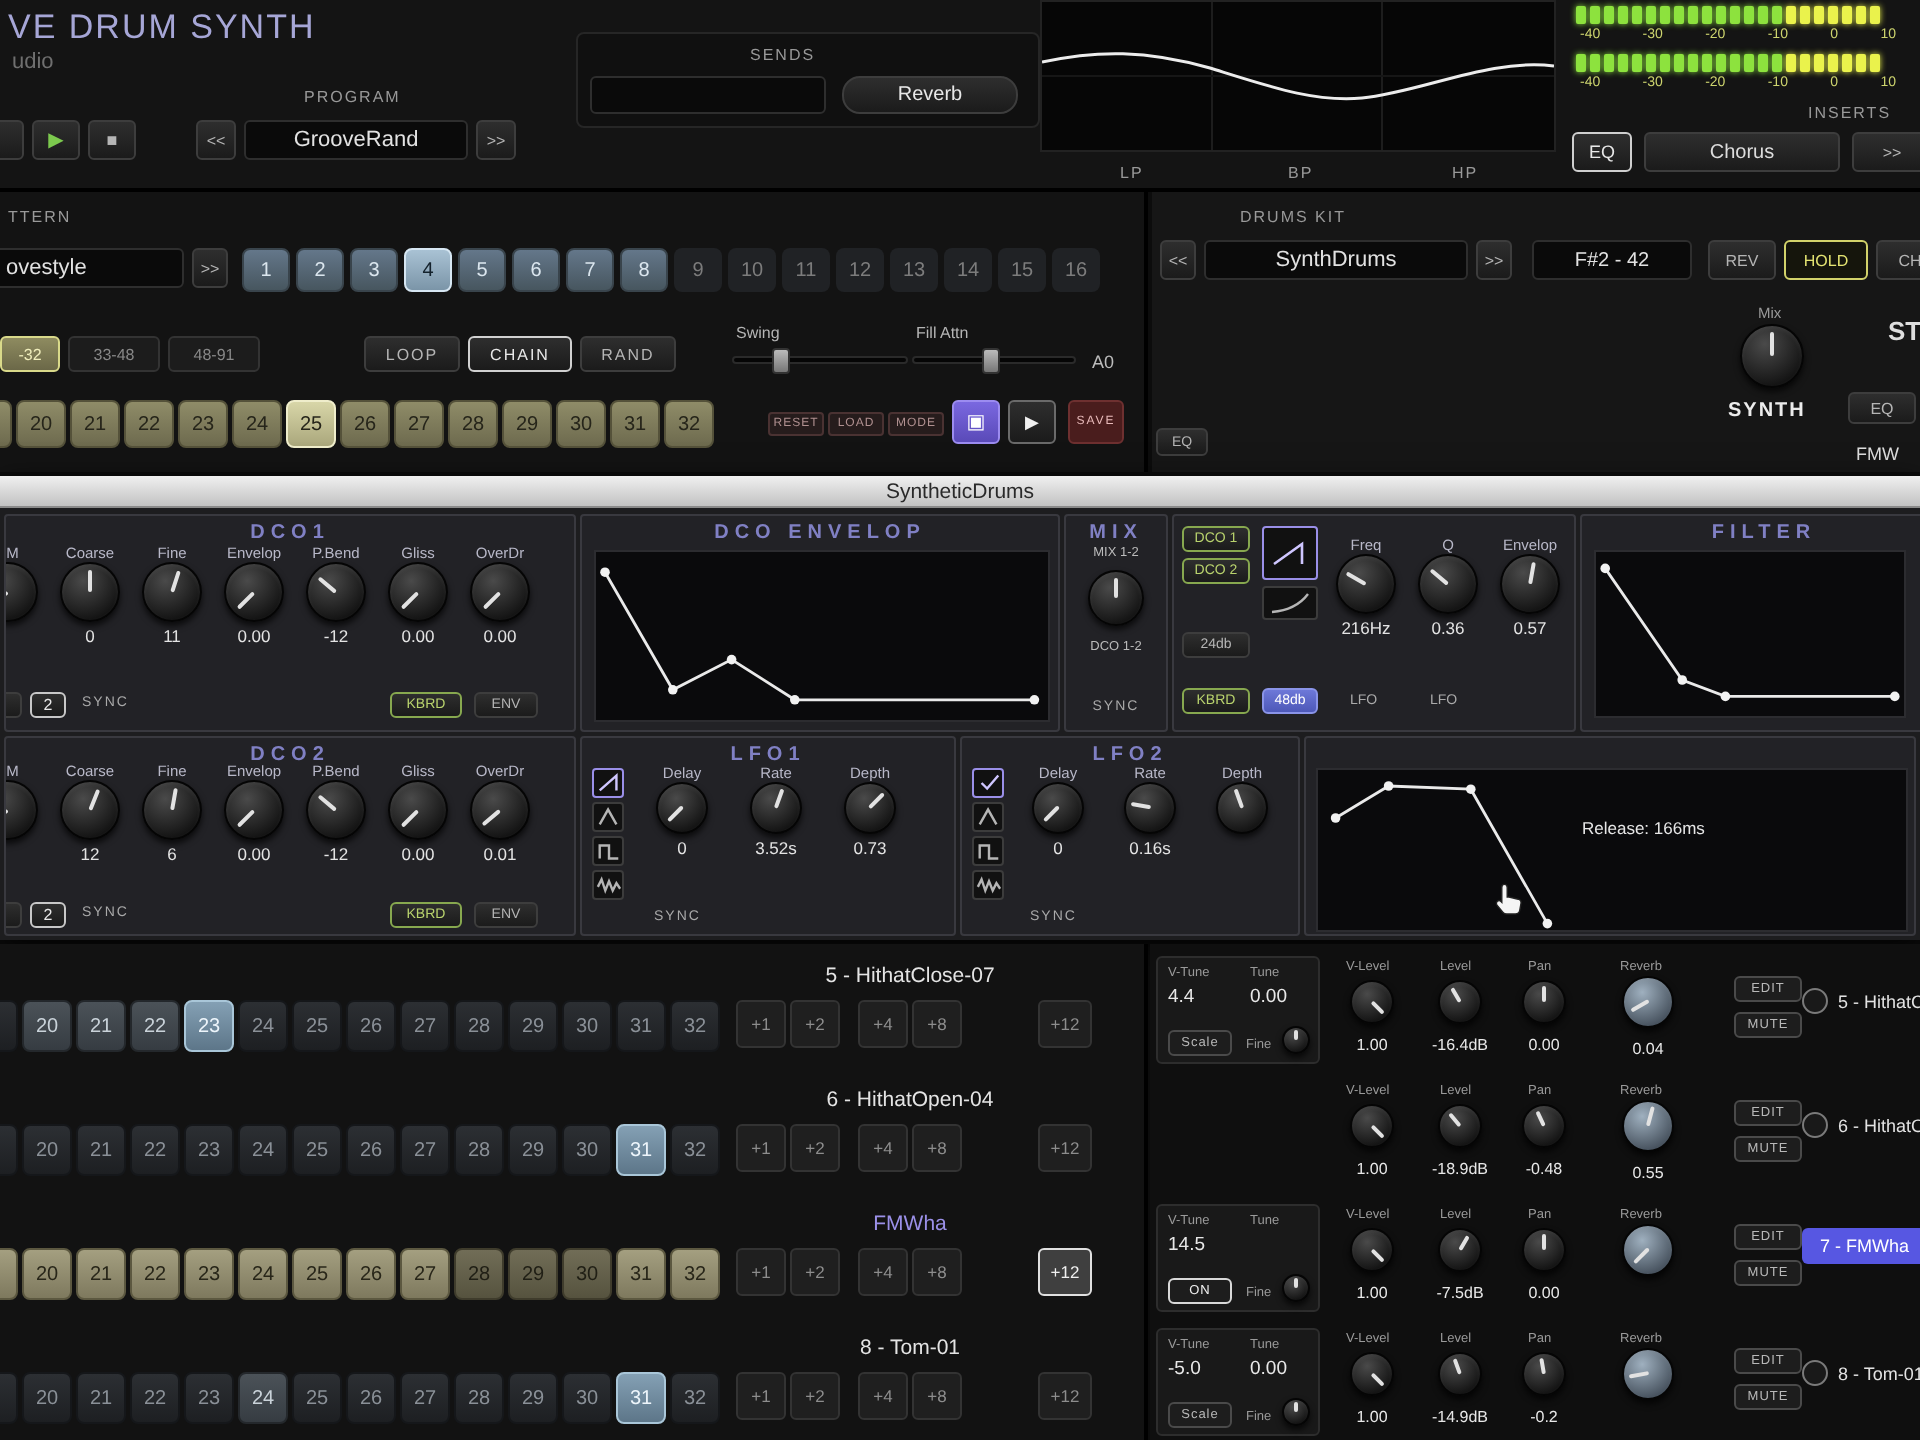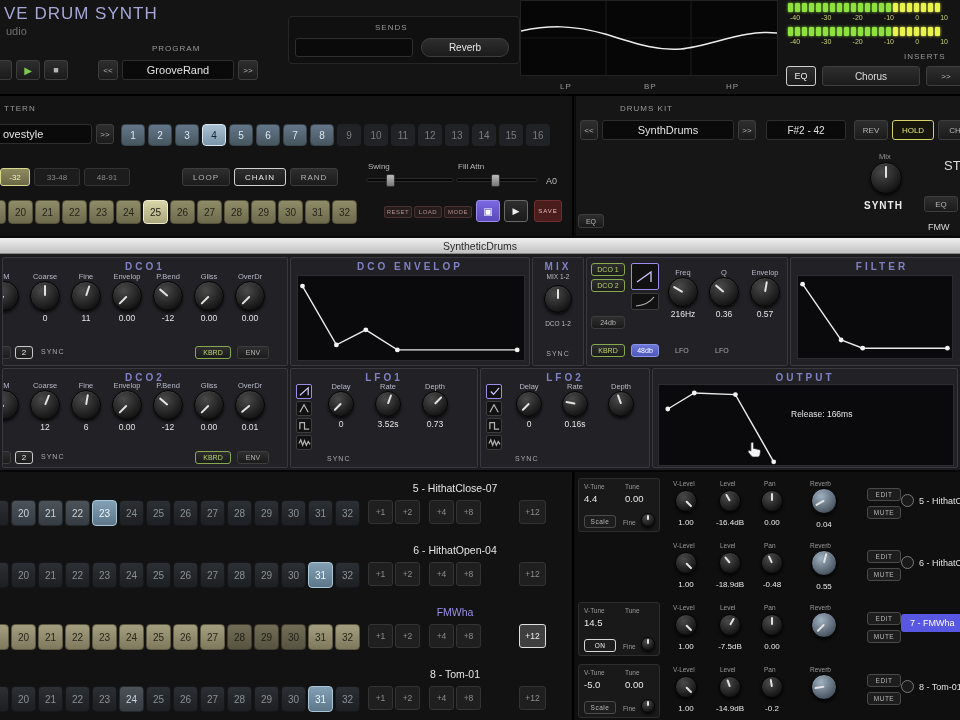--- a/index.html
+++ b/index.html
@@ -299,21 +299,21 @@
   <div class="lbl" style="left:303px;top:56px;letter-spacing:0;font-size:7.5px">Mix</div>
   <div id="drums-mix-knob-slot" style="position:absolute;left:294px;top:66px">
       <div class="knob" style="width: 32px; height: 32px;">
         <div class="ptr" style="transform: rotate(0deg);"></div>
       </div>
     </div>
   <div style="position:absolute;left:288px;top:104px;font-size:10px;font-weight:bold;color:#ececec;letter-spacing:1px">SYNTH</div>
   <div class="btn" style="left:348px;top:100px;width:34px;height:16px;font-size:8px">
       <span>EQ</span>
     </div>
-  <div style="position:absolute;left:368px;top:62px;font-size:13px;font-weight:normal;color:#ddd">ST</div>
+  <div style="position:absolute;left:368px;top:62px;font-size:13px;font-weight:bold;color:#ddd">ST</div>
   <div style="position:absolute;left:352px;top:126px;font-size:9px;color:#ddd">FMW</div>
   <div class="btn" style="left:2px;top:118px;width:26px;height:14px;font-size:7px">
       <span>EQ</span>
     </div>
 </div>
 
 <div style="position:absolute;left:0;top:238px;width:960px;height:232px;background:#1d1d1f;box-shadow:0 4px 14px rgba(0,0,0,.8)">
   <div id="titlebar">
       <span>SyntheticDrums</span>
     </div>
@@ -632,21 +632,20 @@
           <div class="knob" style="width: 26px; height: 26px;">
             <div class="ptr" style="transform: rotate(-20deg);"></div>
           </div>
           <div class="kvalue"></div>
         </div>
       </div>
     <div style="position:absolute;left:34px;top:86px;font-size:7px;color:#aaa;letter-spacing:1px">SYNC</div>
   </div>
 
   <div class="panel" style="left:652px;top:130px;width:306px;height:100px">
-    <div class="phead">OUTPUT</div>
     <div class="graph" id="output-graph" style="left:5px;top:15px;width:296px;height:82px"><svg width="294" height="80">
           <polyline points="8.8,24.0 35.3,8.0 76.4,9.6 114.7,76.8" fill="none" stroke="#eaeaea" stroke-width="1.4"></polyline>
           <circle cx="8.8" cy="24.0" r="2.4" fill="#f2f2f2"></circle>
           <circle cx="35.3" cy="8.0" r="2.4" fill="#f2f2f2"></circle>
           <circle cx="76.4" cy="9.6" r="2.4" fill="#f2f2f2"></circle>
           <circle cx="114.7" cy="76.8" r="2.4" fill="#f2f2f2"></circle>
         </svg></div>
     <div style="position:absolute;left:138px;top:40px;font-size:8.5px;color:#e6e6e6">Release: 166ms</div>
     <svg width="15" height="17" viewBox="0 0 15 17" style="position:absolute;left:94px;top:72px">
       <path d="M5.2,1.2 c0.9,0 1.4,0.6 1.4,1.5 v4.8 h0.9 l4.6,1.1 c1,0.3 1.6,1 1.4,2.1 l-0.6,3.4 c-0.2,1.1 -1,1.9 -2.2,1.9 h-4.3 c-0.8,0 -1.5,-0.3 -2,-0.9 L1.6,11.7 c-0.6,-0.7 -0.5,-1.6 0.1,-2.1 c0.5,-0.4 1.3,-0.4 1.8,0.1 l0.4,0.4 V2.7 c0,-0.9 0.5,-1.5 1.3,-1.5 z" fill="#f5f5f5" stroke="#222" stroke-width="0.7"></path>

